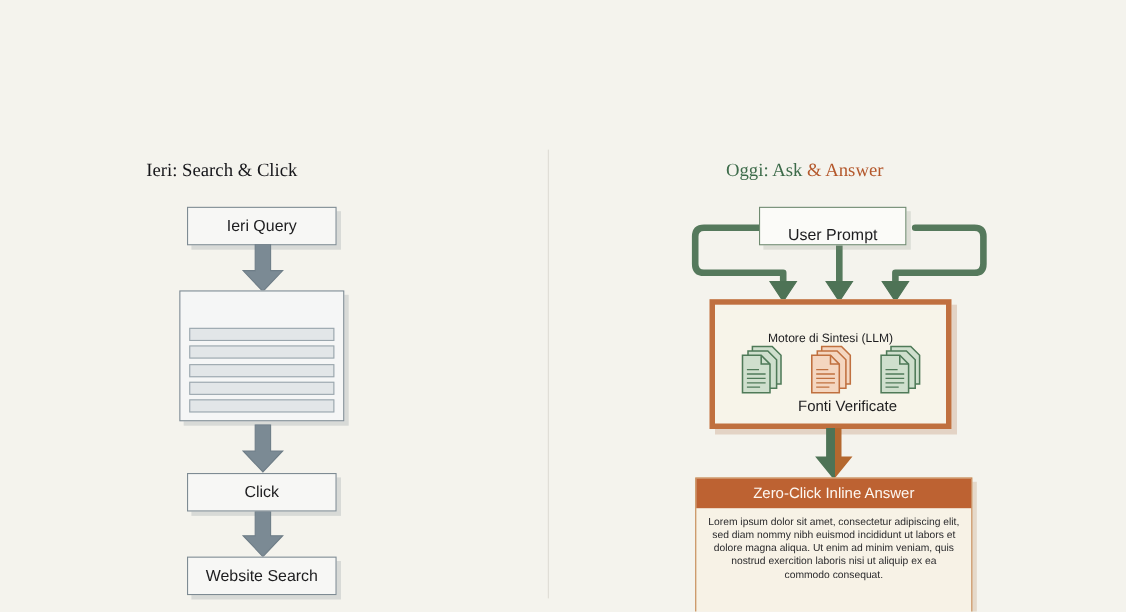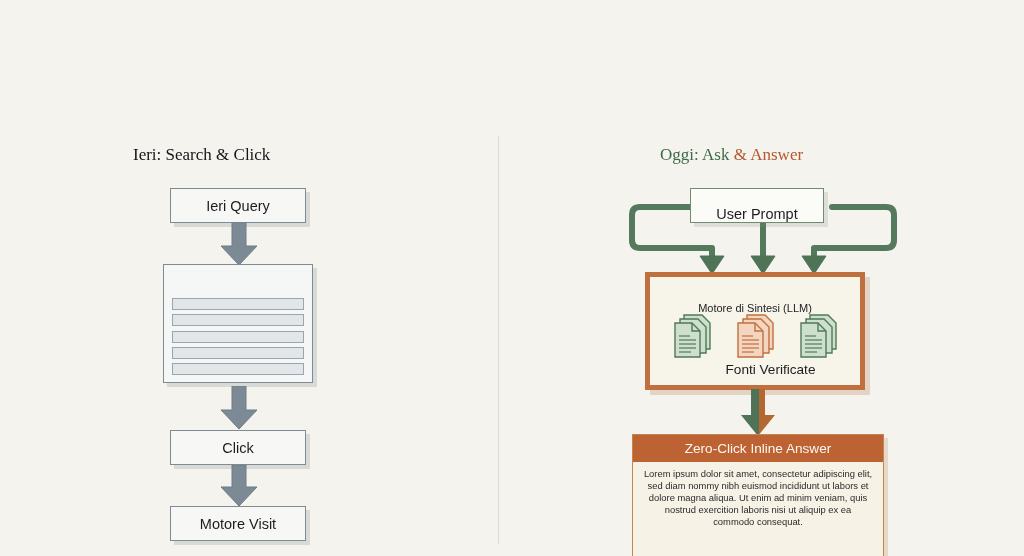--- a/index.html
+++ b/index.html
@@ -164,21 +164,21 @@
 
   <div class="gbox" id="box-click">
     <span>Click</span>
   </div>
 
   <svg class="garrow" style="left:219px; top:465px;" width="40" height="42">
     <polygon points="13,0 27,0 27,22 38,22 20,41 2,22 13,22" fill="#7b8a94" stroke="#6e7d87" stroke-width="1"></polygon>
   </svg>
 
   <div class="gbox" id="box-website-visit">
-    <span>Motore Visit</span>
+    <span>Website Search</span>
   </div>
 
   <div class="col-title" id="right-col-title">
     <span class="tt-green">Oggi: Ask</span>
     <span class="tt-rust">&amp; Answer</span>
   </div>
 
   <svg style="position:absolute; left:626px; top:196px;" width="274" height="86">
 
     <path d="M 68 11 L 14 11 Q 6 11 6 19 L 6 44 Q 6 52 14 52 L 86 52 L 86 62" fill="none" stroke="#55795c" stroke-width="6" stroke-linecap="round" stroke-linejoin="round"></path>

